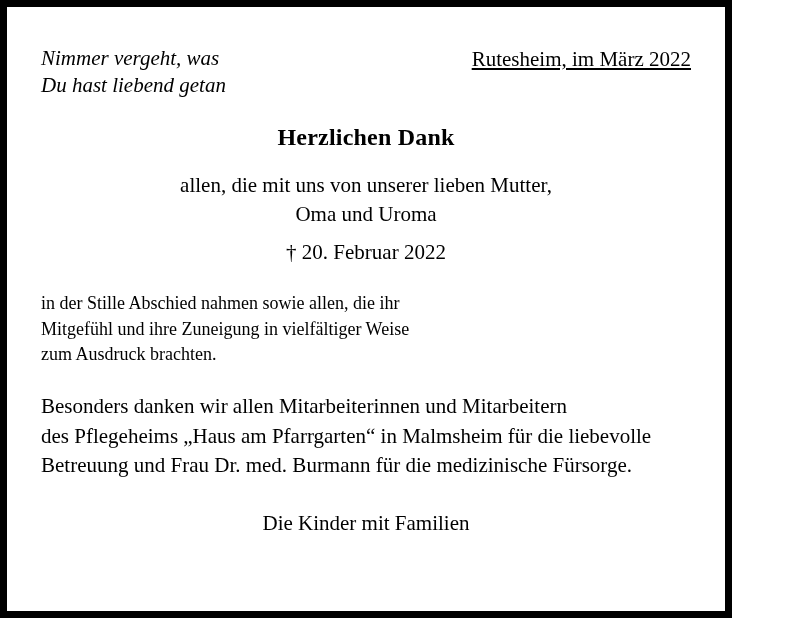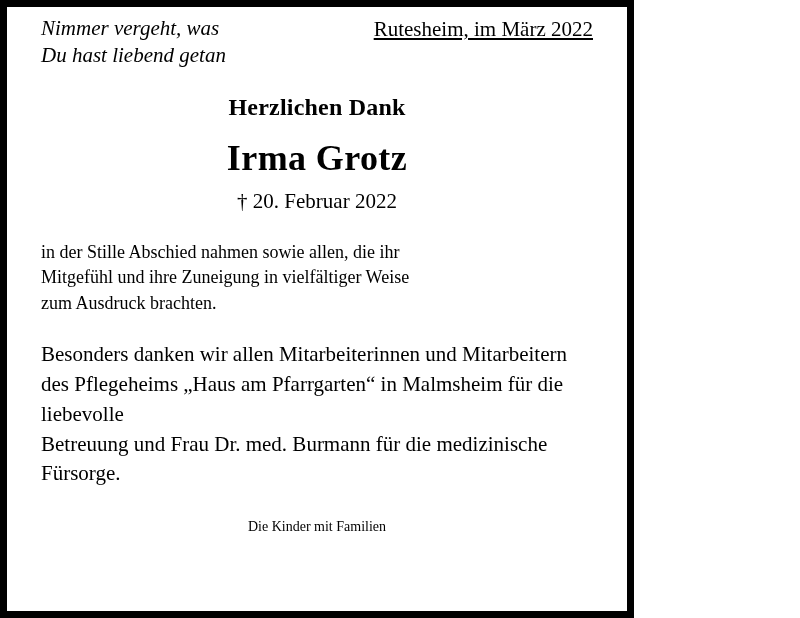--- a/index.html
+++ b/index.html
@@ -9,25 +9,25 @@
   }
   body {
     width: 800px;
     height: 618px;
     overflow: hidden;
     font-family: "Liberation Serif", serif;
     color: #000000;
   }
   .notice {
     box-sizing: border-box;
-    width: 634px;
+    width: 732px;
     height: 618px;
     border: 7px solid #000000;
     background: #ffffff;
-    padding: 8px 34px 14px 34px;
+    padding: 38px 34px 14px 34px;
     display: block;
   }
   .top-row {
     display: flex;
     justify-content: space-between;
     align-items: flex-start;
     font-size: 21px;
     line-height: 1.30;
   }
   .motto {
@@ -77,39 +77,40 @@
   }
   .body-2 {
     text-align: left;
     font-size: 21px;
     line-height: 1.42;
     margin-top: 24px;
     white-space: pre-line;
   }
   .signature {
     text-align: center;
-    font-size: 14px;
+    font-size: 21px;
     margin-top: 30px;
   }
 </style>
 </head>
 <body>
 
 <div class="notice">
 
   <div class="top-row">
     <div class="motto">Nimmer vergeht, was
 Du hast liebend getan</div>
     <div class="place-date">Rutesheim, im März 2022</div>
   </div>
 
   <div class="thanks-head">Herzlichen Dank</div>
 
+  <div class="intro">allen, die mit uns von unserer lieben Mutter,
+Oma und Uroma</div>
 
-  <div class="name">Irma Grotz</div>
 
   <div class="dates">† 20. Februar 2022</div>
 
   <div class="body-1">in der Stille Abschied nahmen sowie allen, die ihr
 Mitgefühl und ihre Zuneigung in vielfältiger Weise
 zum Ausdruck brachten.</div>
 
   <div class="body-2">Besonders danken wir allen Mitarbeiterinnen und Mitarbeitern
 des Pflegeheims „Haus am Pfarrgarten“ in Malmsheim für die liebevolle
 Betreuung und Frau Dr. med. Burmann für die medizinische Fürsorge.</div>

